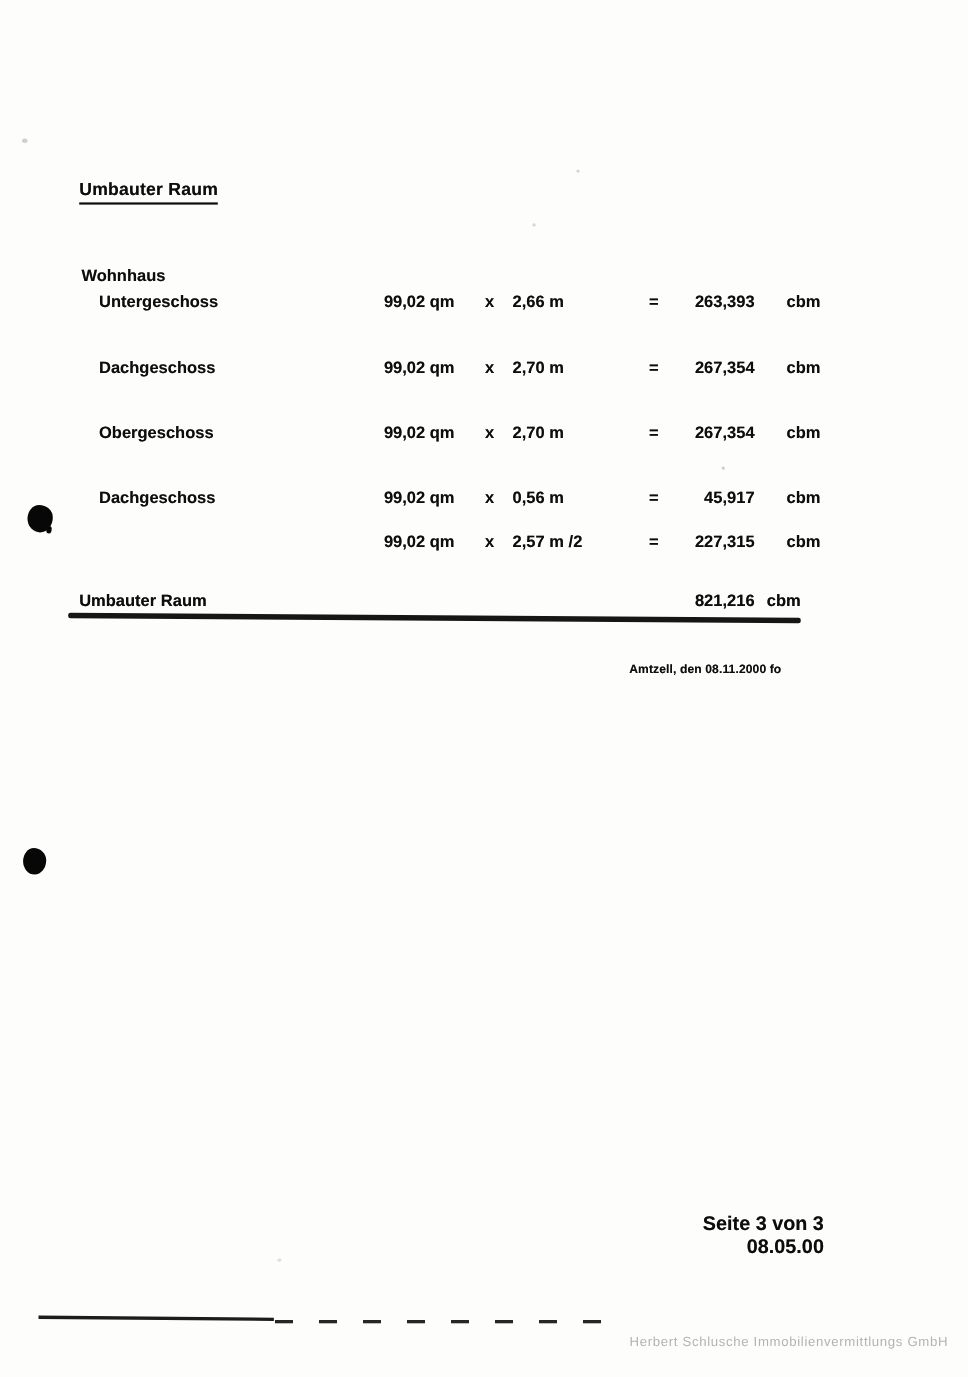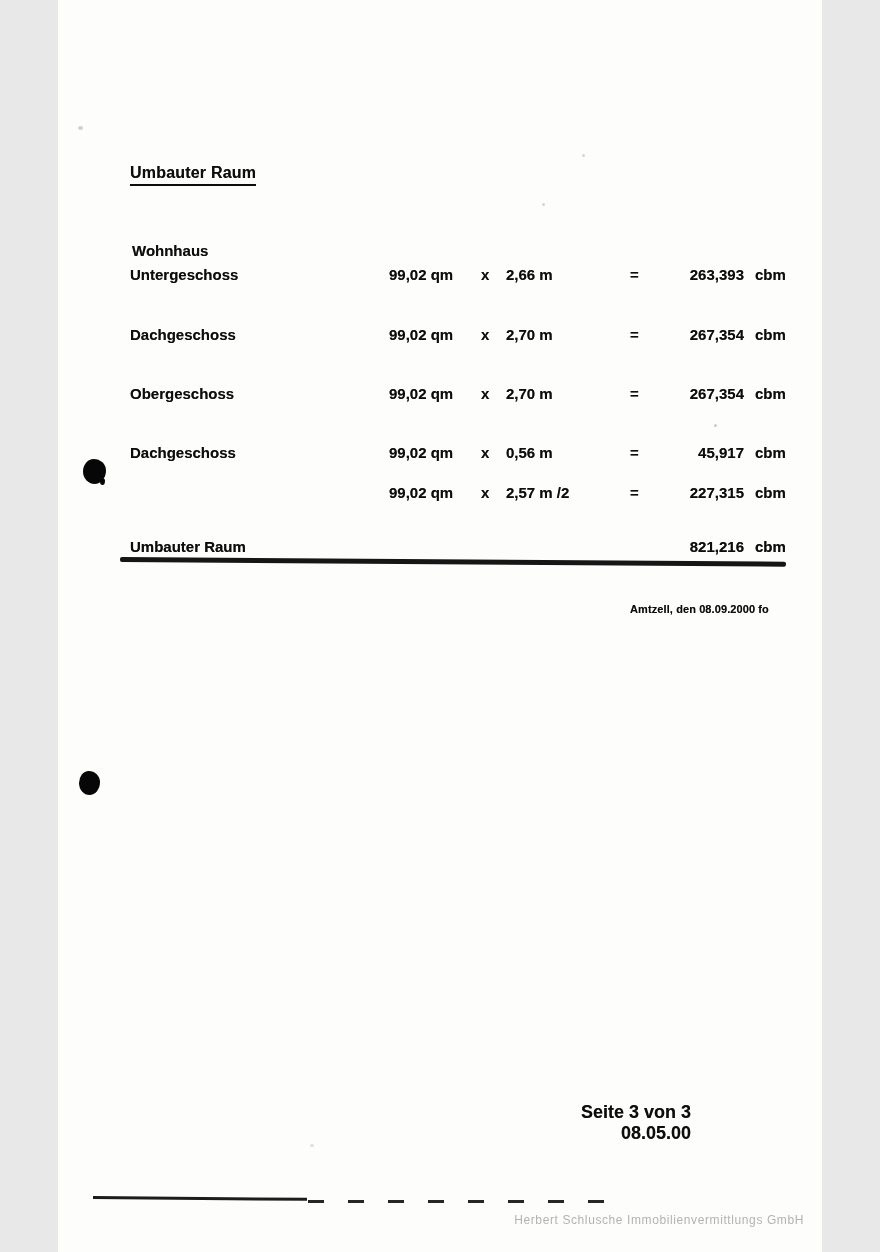--- a/index.html
+++ b/index.html
@@ -1,18 +1,18 @@
 <!DOCTYPE html>
 <html><head>
 <meta charset="utf-8">
 <style>
   html,body{margin:0;padding:0;background:#e8e8e8;}
   .page{
     position:relative;
-    width:764px;height:1252px;
+    width:880px;height:1252px;
     margin:0 auto;
     background:#fdfdfc;
     overflow:hidden;
     font-family:"Liberation Sans", sans-serif;
     color:#0d0d0d;
   }
   .abs{position:absolute;white-space:nowrap;}
 
   
   .doc-title{
@@ -24,21 +24,21 @@
     text-shadow:0 0 .5px rgba(0,0,0,.55);
   }
   .section-heading{
     left:74px;top:242px;
     font-size:15px;font-weight:bold;
     text-shadow:0 0 .5px rgba(0,0,0,.5);
   }
 
   
   .row{position:absolute;left:0;width:880px;height:22px;}
-  .row .c{position:absolute;top:0;font-size:15px;text-shadow:0 0 .4px rgba(0,0,0,.5);}
+  .row .c{position:absolute;top:0;font-size:15px;text-shadow:0 0 .4px rgba(0,0,0,.5);margin-left:18px;}
   .row .label{left:72px;font-weight:bold;}
   .row .area{left:331px;font-weight:600;}
   .row .op{left:423px;font-weight:600;}
   .row .height{left:448px;font-weight:600;}
   .row .eq{left:572px;font-weight:bold;}
   .row .value{right:194px;text-align:right;font-weight:600;}
   .row .unit{left:697px;font-weight:600;}
 
   
   .total-row{position:absolute;left:0;top:538px;width:880px;height:22px;}
@@ -155,21 +155,21 @@
     <span class="c unit">cbm</span>
   </div>
 
   <div class="total-row">
     <span class="c label">Umbauter Raum</span>
     <span class="c value">821,216</span>
     <span class="c unit">cbm</span>
   </div>
   <div class="total-rule"></div>
 
-  <div class="abs place-date">Amtzell, den 08.09.2000 fo</div>
+  <div class="abs place-date">Amtzell, den 08.11.2000 fo</div>
 
   <div class="abs page-info">
     <div>Seite 3 von 3</div>
     <div>08.05.00</div>
   </div>
 
   <div class="hole hole-1"></div>
   <div class="hole hole-2"></div>
   <div class="bottom-line-solid"></div>
   <div class="bottom-line-dashes"></div>

